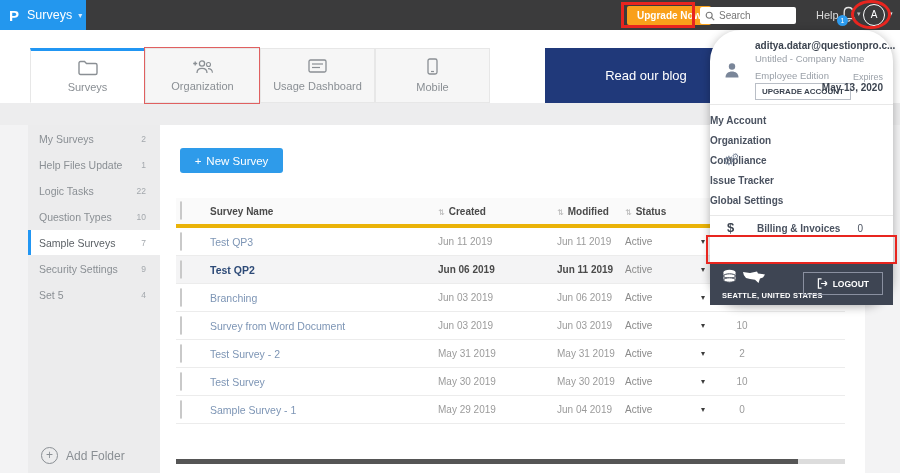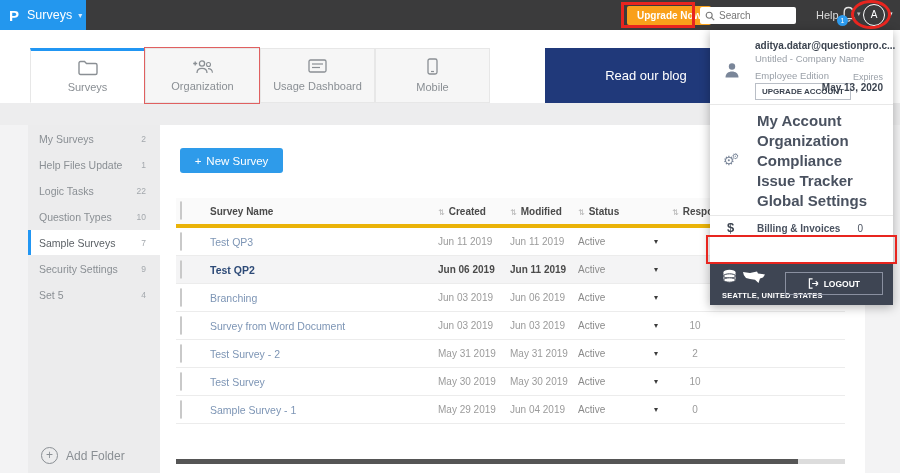--- a/index.html
+++ b/index.html
@@ -48,60 +48,60 @@
   .new-survey-btn { position:absolute; left:20px; top:23px; width:103px; height:25px; background:#2e9bea; color:#fff; border:none; border-radius:3px; font-size:11.5px; cursor:pointer; }
   .new-survey-btn .plus { margin-right:5px; }
 
   .table { position:absolute; left:16px; top:73px; width:669px; }
   .trow { display:flex; align-items:center; height:28px; border-bottom:1px solid #ececec; }
   .trow.head { height:30px; background:#fafafa; border-bottom:4px solid #eab308; }
   .c-cb { width:34px; padding-left:4px; }
   .cb { width:13px; height:13px; border:1px solid #c9c9c9; border-radius:2px; background:#fff; cursor:pointer; }
   .c-name { width:228px; font-size:10.5px; color:#7d95b5; cursor:pointer; }
   .c-created { width:72px; font-size:10px; color:#9b9b9b; }
-  .c-modified { width:68px; font-size:10px; color:#9b9b9b; }
+  .c-modified { width:68px; font-size:10px; color:#9b9b9b;margin-left:47px; }
   .c-status { width:62px; font-size:10px; color:#8a8a8a; }
   .c-caret { width:32px; text-align:center; font-size:8px; color:#3c3c3c; cursor:pointer; }
   .c-resp { width:46px; text-align:center; font-size:10px; color:#9b9b9b; }
   .trow.head .hd { font-size:10px; font-weight:bold; color:#4a4a4a; }
   .sort-icon { font-size:8px; color:#b3b3b3; margin-right:4px; font-weight:normal; }
   .trow.boldrow { background:#f4f4f5; }
   .trow.boldrow .c-name { color:#2d4a77; font-weight:bold; }
   .trow.boldrow .c-created, .trow.boldrow .c-modified { color:#4a4a4a; font-weight:bold; }
 
   .hscroll-track { position:absolute; left:16px; top:334px; width:669px; height:5px; background:#dcdcdc; }
   .hscroll-thumb { width:622px; height:5px; background:#555; cursor:pointer; }
 
   
-  .dropdown { position:absolute; left:710px; top:30px; width:183px; height:275px; background:#fff; box-shadow:0 2px 10px rgba(0,0,0,.3); z-index:50; }
+  .dropdown { position:absolute; left:710px; top:30px; width:183px; height:275px; background:#fff; box-shadow:0 2px 10px rgba(0,0,0,.3); z-index:50;border-radius:31px; }
   .dd-user { position:relative; height:74px; }
   .person-icon { position:absolute; left:14px; top:32px; }
   .dd-email { position:absolute; left:45px; top:10px; font-size:10px; font-weight:bold; color:#3c4450; }
   .dd-company { position:absolute; left:45px; top:23px; font-size:9.5px; color:#9aa0a8;text-align:right; }
   .dd-edition { position:absolute; left:45px; top:40px; font-size:9.5px; color:#9aa0a8; }
   .dd-upgrade-acct { position:absolute; left:45px; top:53px; border:1px solid #b9bec6; background:#fff; font-size:8px; font-weight:bold; color:#3c4450; padding:3px 6px; cursor:pointer; }
   .dd-expires-lbl { position:absolute; right:10px; top:42px; font-size:9px; color:#9aa0a8; }
   .dd-expires-date { position:absolute; right:10px; top:52px; font-size:10px; font-weight:bold; color:#3c4450; }
   .dd-div { border-top:1px solid #e8e8e8; }
   .dd-menu { position:relative; padding:6px 0 4px 0; }
-  .dd-menu-item { height:20px; line-height:20px; padding-left:47px; font-size:15px; font-weight:bold; color:#4a5260; cursor:pointer; }
+  .dd-menu-item { height:20px; line-height:20px; font-size:10px; font-weight:bold; color:#4a5260; cursor:pointer; }
   .gears-icon { position:absolute; left:13px; top:48px; color:#7a8699; font-size:13px; }
   .gears-icon .g2 { font-size:8px; position:relative; top:-6px; left:-3px; }
   .dd-row { position:relative; height:26px; cursor:pointer; }
   .chart-icon { position:absolute; left:14px; top:8px; display:flex; align-items:flex-end; gap:1.5px; }
   .chart-icon i { display:block; width:2px; background:#7a8699; }
   .dollar-icon { position:absolute; left:17px; top:4px; font-size:13px; font-weight:bold; color:#3c4450; }
   .dd-row-label { position:absolute; left:47px; top:7px; font-size:10px; font-weight:bold; color:#4a5260; }
   .usage-right { position:absolute; right:11px; top:3px; text-align:right; font-size:9px; color:#9aa0a8; line-height:10px; }
   .billing-zero { position:absolute; right:30px; top:7px; font-size:10px; color:#4a5260; }
   .dd-footer { position:absolute; left:0; bottom:0; width:183px; height:42px; background:#3e4553; }
   .db-icon { position:absolute; left:12px; top:6px; }
   .map-icon { position:absolute; left:32px; top:7px; }
   .dd-location { position:absolute; left:12px; bottom:5px; color:#fff; font-size:7.5px; font-weight:bold; letter-spacing:.2px; }
-  .logout-btn { position:absolute; right:10px; top:9px; height:23px; background:transparent; border:1px solid #8a90a0; color:#fff; font-size:8.5px; font-weight:bold; padding:0 22px; cursor:pointer; display:flex; align-items:center; gap:5px; }
+  .logout-btn { position:absolute; right:10px; top:9px; height:23px; background:transparent; border:1px solid #8a90a0; color:#fff; font-size:8.5px; font-weight:bold; padding:0 13px; cursor:pointer; display:flex; align-items:center; gap:5px; }
 
   
   .anno { position:absolute; z-index:100; pointer-events:none; }
   .anno-upgrade { left:621px; top:2px; width:74px; height:26px; border:3px solid #e8251f; }
   .anno-avatar { left:851px; top:0px; width:40px; height:29px; border:3px solid #e8251f; border-radius:50%; }
   .anno-orgtab { left:144px; top:47px; width:116px; height:57px; border:1.5px solid #e06060; }
   .anno-billing { left:706px; top:235px; width:191px; height:29px; border:2.5px solid #e8251f; }
 
   svg { overflow:visible; }
 </style>

